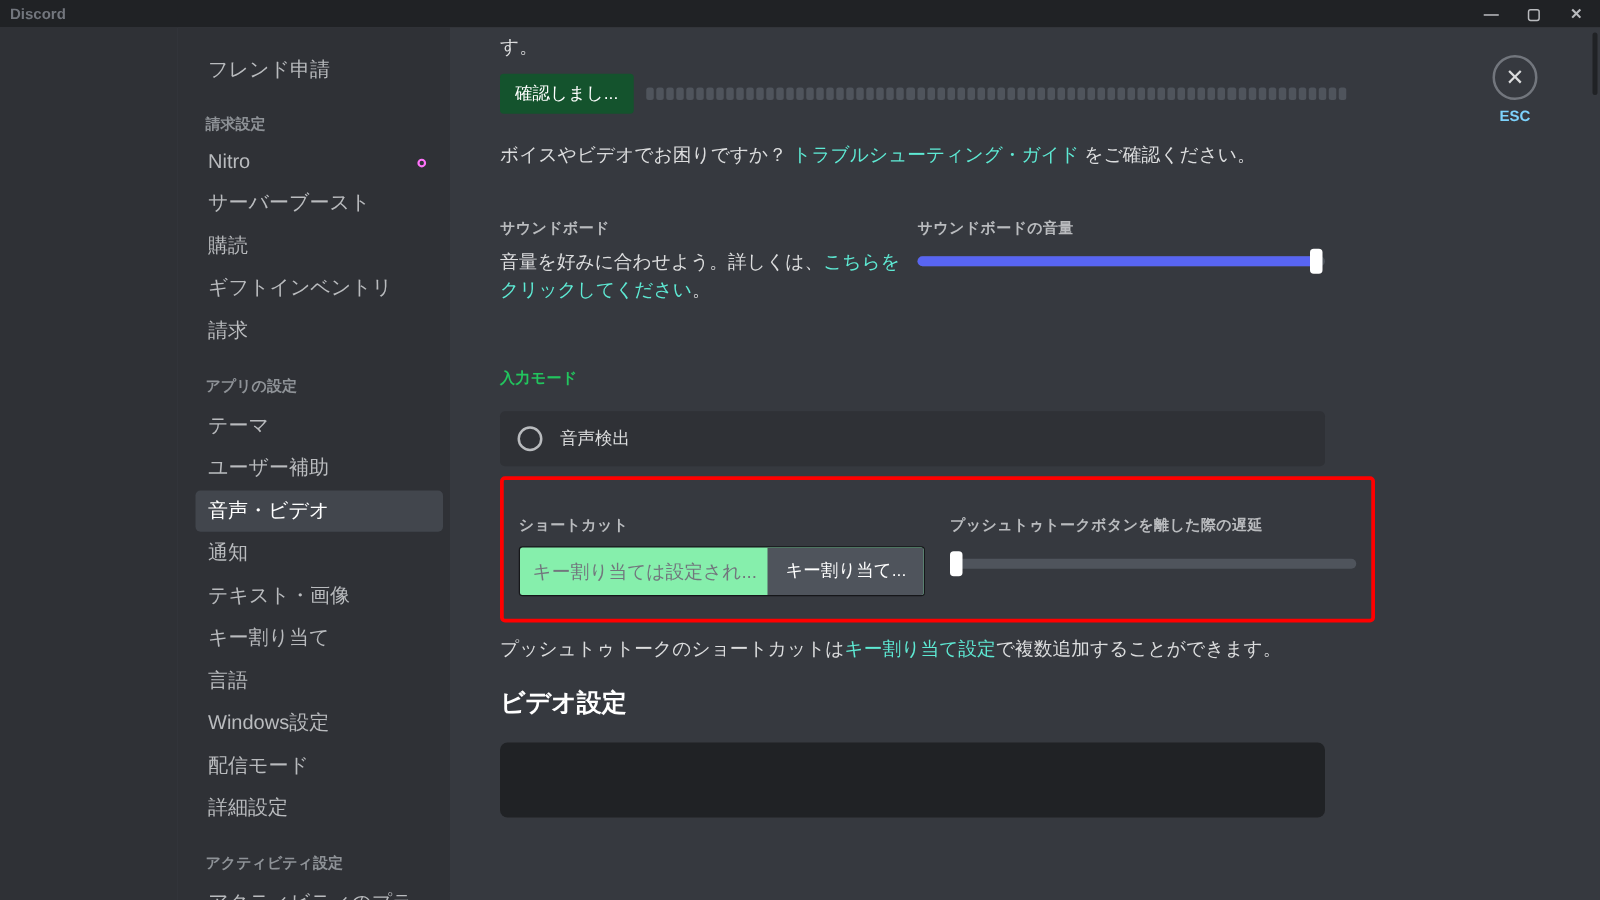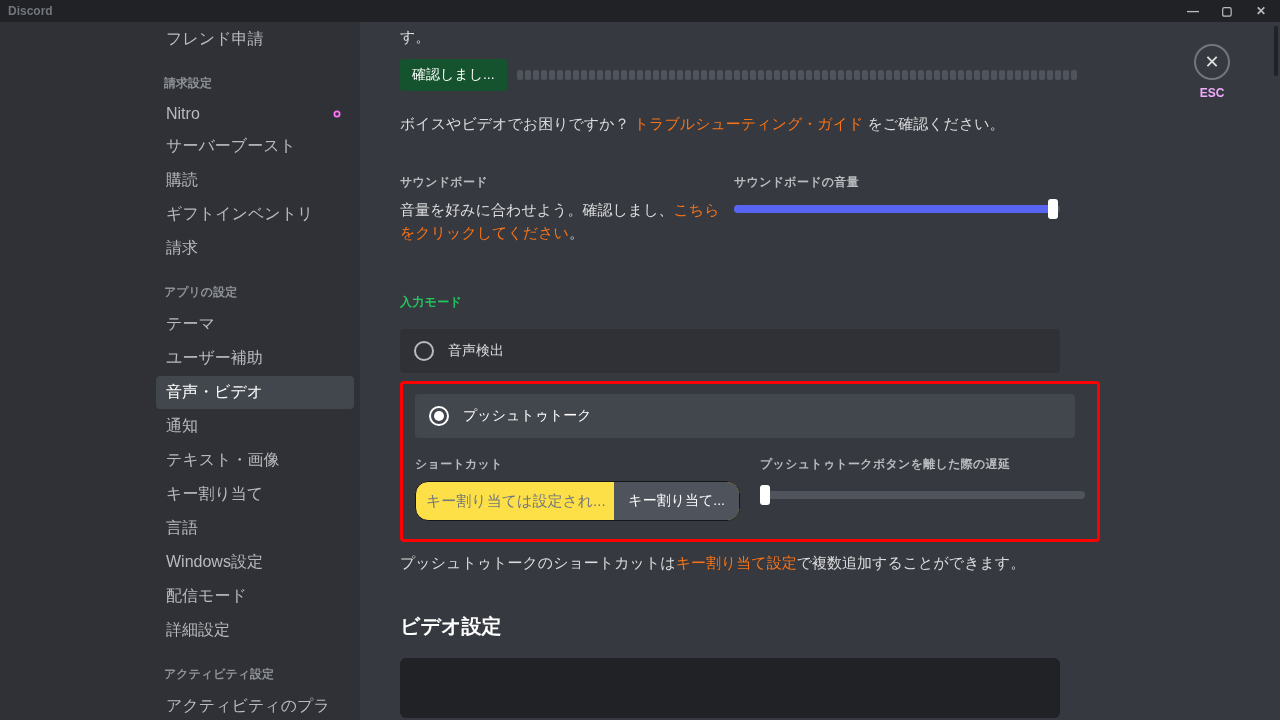--- a/index.html
+++ b/index.html
@@ -21,21 +21,21 @@
 .winbtns span { width:22px; text-align:center; cursor:pointer; }
 .app {
   display:flex; height:698px;
   background:#36393f;
 }
 .sidebar-outer {
   width:142px; background:#2f3136;
 }
 .sidebar {
   width:218px; background:#2f3136;
-  padding:0 6px 0 14px;
+  padding:16px 6px 0 14px;
   overflow-y:auto;
 }
 .side-header {
   font-size:12px; color:#8e9297; font-weight:700;
   padding:18px 8px 6px 8px;
 }
 .side-item {
   padding:6px 10px; margin:1px 0;
   color:#b9bbbe; font-size:16px;
   border-radius:4px; cursor:pointer;
@@ -58,38 +58,38 @@
   position:absolute; top:22px; right:50px;
   display:flex; flex-direction:column; align-items:center;
   color:#b9bbbe; cursor:pointer;
 }
 .esc .circle {
   width:36px; height:36px; border:2px solid #72767d;
   border-radius:50%;
   display:flex; align-items:center; justify-content:center;
   font-size:18px; color:#dcddde;
 }
-.esc .label { font-size:12px; margin-top:6px; color:#f0abfc; font-weight:600;}
+.esc .label { font-size:12px; margin-top:6px; color:#7dd3fc; font-weight:600;}
 .topline { margin-top:6px; color:#dcddde; font-size:15px; }
 .check-row { display:flex; align-items:center; margin-top:12px; gap:10px;}
 .check-btn {
   background:#14532d; color:#fff; border:none;
   padding:7px 12px; border-radius:3px;
   font-size:14px; font-weight:500; cursor:pointer;
   min-width:86px;
 }
 .level-meter {
   flex:1; max-width:560px; height:10px;
   display:flex; gap:2px;
 }
 .level-meter i {
   flex:1; background:#4f545c; border-radius:2px;
 }
 .helptext { margin-top:24px; color:#dcddde; font-size:15px; }
-.helptext a, .linklike { color:#f97316; text-decoration:none; cursor:pointer; }
+.helptext a, .linklike { color:#5eead4; text-decoration:none; cursor:pointer; }
 .two-col { display:flex; gap:8px; margin-top:20px; max-width:660px;}
 .col { flex:1; }
 .label-sm { font-size:12px; color:#b9bbbe; font-weight:700; margin-bottom:8px; letter-spacing:.3px;}
 .sb-desc { color:#dcddde; font-size:15px; line-height:1.5; }
 .slider {
   position:relative; height:8px; background:#4f545c; border-radius:4px;
   margin-top:14px;
 }
 .slider .fill { position:absolute; left:0; top:0; bottom:0; background:#5865f2; border-radius:4px;}
 .slider .thumb {
@@ -112,35 +112,35 @@
 .radio-card.selected .radio-outline { border-color:#fff; }
 .radio-dot { width:10px;height:10px;background:#fff;border-radius:50%; }
 .highlight-box {
   border:3px solid #ff0000; border-radius:4px;
   padding:10px 12px 18px 12px;
   margin-top:8px; max-width:700px;
 }
 .shortcut-row { display:flex; gap:20px; margin-top:18px; }
 .shortcut-col { flex:1; }
 .key-input-wrap {
-  display:flex; background:#fde047; border:1px solid #16171a;
-  border-radius:13px; overflow:hidden; height:40px;
+  display:flex; background:#86efac; border:1px solid #16171a;
+  border-radius:3px; overflow:hidden; height:40px;
 }
 .key-text {
   flex:1; padding:0 10px; display:flex; align-items:center;
   color:#72767d; font-size:15px;
   white-space:nowrap; overflow:hidden; text-overflow:ellipsis;
 }
 .key-btn {
   background:#4f545c; color:#fff; border:none;
   padding:0 14px; font-size:14px; cursor:pointer;text-align:right;
 }
 .delay-slider { margin-top:18px; }
 .ptt-note { margin-top:12px; color:#dcddde; font-size:15px; }
-.video-h { font-size:20px; font-weight:700; color:#fff; margin-top:40px; }
+.video-h { font-size:20px; font-weight:700; color:#fff; margin-top:20px; }
 .video-box {
   margin-top:18px; max-width:660px; height:60px;
   background:#202225; border-radius:6px;
 }
 
 .scroll-ind { position:absolute; right:2px; top:4px; width:4px; height:50px; background:#202225; border-radius:2px;}
 </style>
 </head>
 <body>
 
@@ -305,46 +305,40 @@
     </div>
 
     <div class="helptext">
       <span>ボイスやビデオでお困りですか？ </span><a>トラブルシューティング・ガイド</a><span> をご確認ください。</span>
     </div>
 
     <div class="two-col" style="margin-top:40px;">
       <div class="col">
         <div class="label-sm">サウンドボード</div>
         <div class="sb-desc">
-          <span>音量を好みに合わせよう。確認しまし、</span><span class="linklike">こちらをクリックしてください</span><span>。</span>
+          <span>音量を好みに合わせよう。詳しくは、</span><span class="linklike">こちらをクリックしてください</span><span>。</span>
         </div>
       </div>
       <div class="col">
         <div class="label-sm">サウンドボードの音量</div>
         <div class="slider">
           <div class="fill" id="sb-fill" style="width: 98%;"></div>
           <div class="thumb" id="sb-thumb" style="left: calc(98% - 5px);"></div>
         </div>
       </div>
     </div>
 
     <div class="input-mode">
       <div class="h5">入力モード</div>
       <div class="radio-card">
         <span class="radio-outline"></span>
         <span>音声検出</span>
       </div>
 
       <div class="highlight-box">
-        <div class="radio-card selected">
-          <span class="radio-outline">
-              <span class="radio-dot"></span>
-            </span>
-          <span>プッシュトゥトーク</span>
-        </div>
 
         <div class="shortcut-row">
           <div class="shortcut-col">
             <div class="label-sm">ショートカット</div>
             <div class="key-input-wrap">
               <div class="key-text">キー割り当ては設定され...</div>
               <button class="key-btn">キー割り当て...</button>
             </div>
           </div>
           <div class="shortcut-col">

